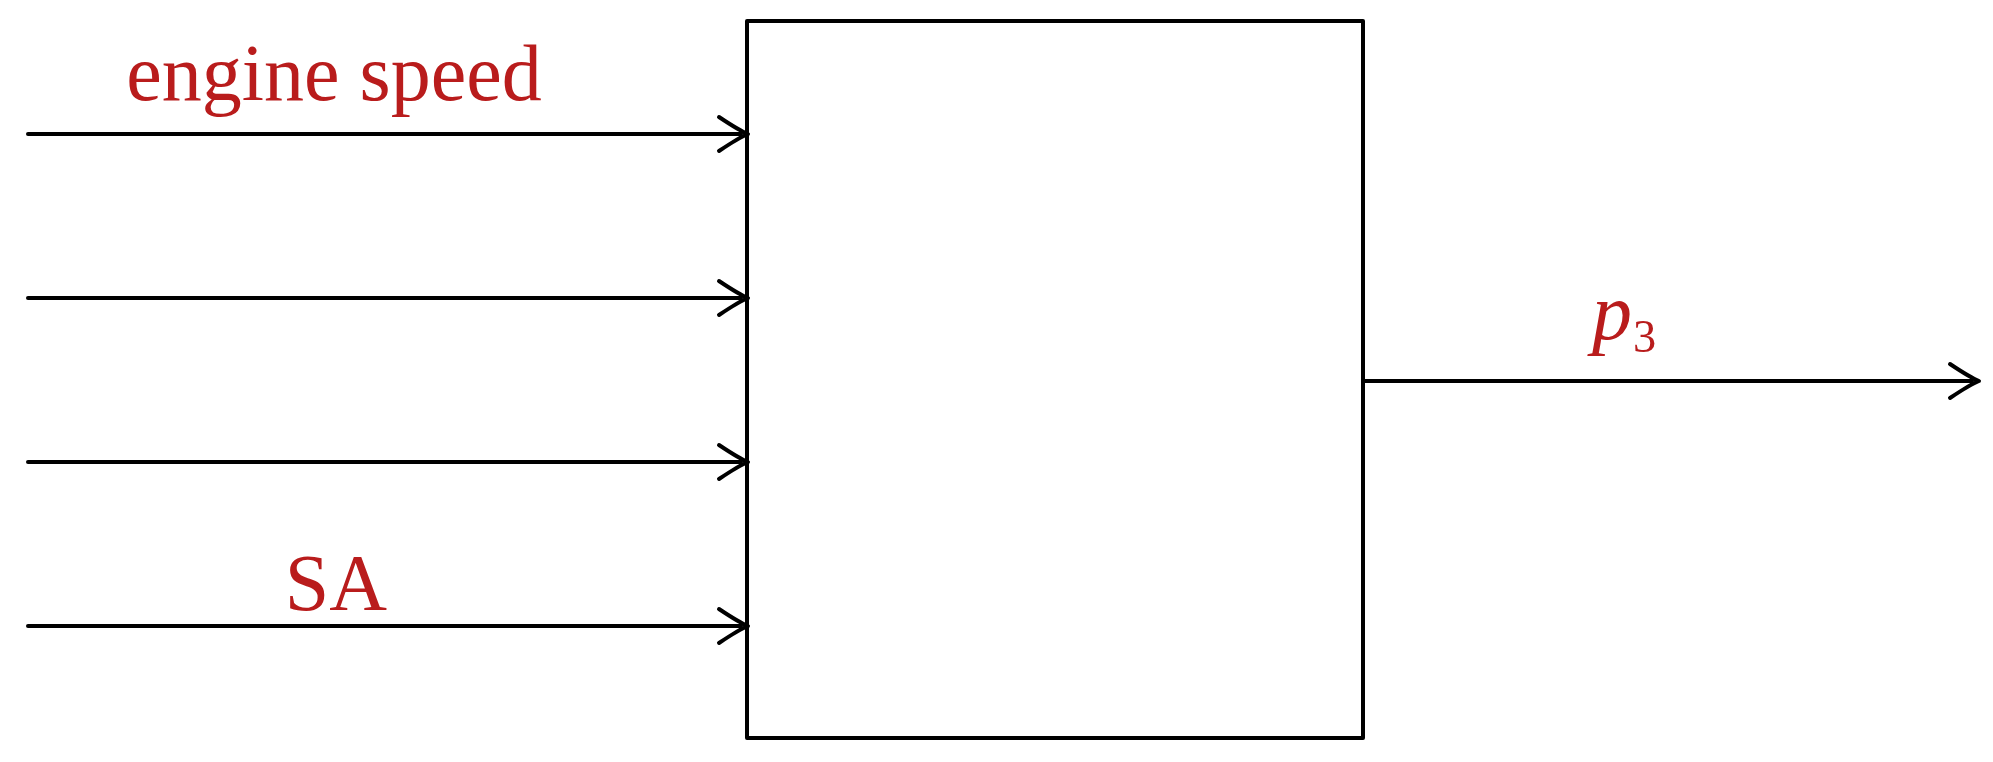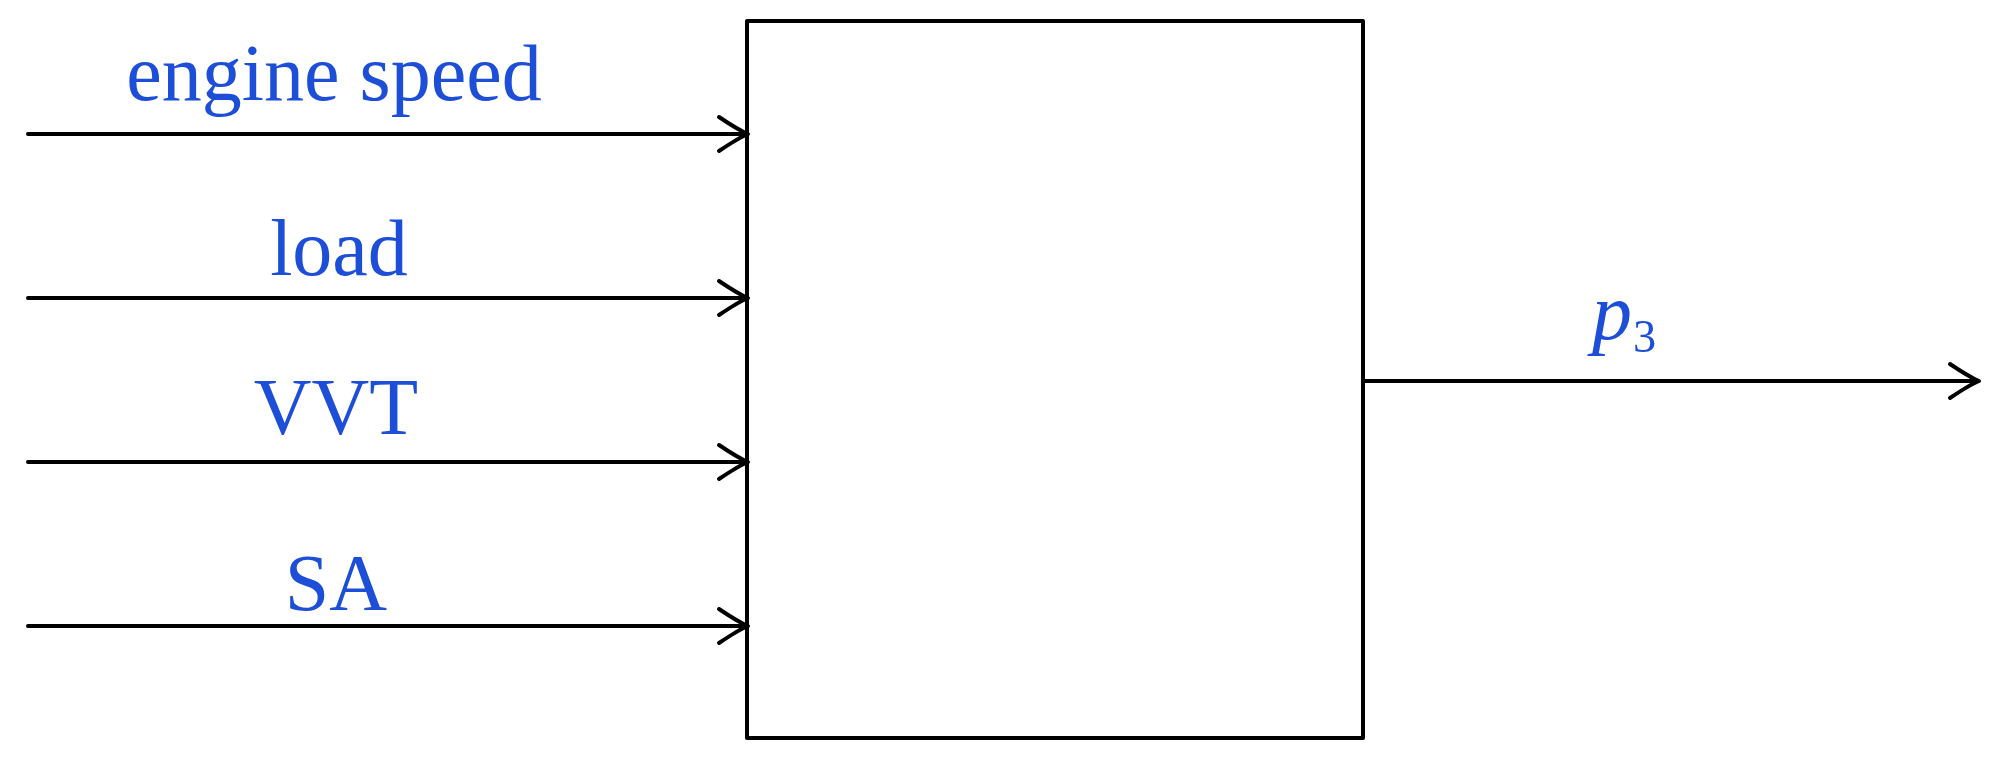--- a/index.html
+++ b/index.html
@@ -17,21 +17,21 @@
   }
   .diagram-svg {
     position: absolute;
     left: 0;
     top: 0;
   }
   .lbl {
     position: absolute;
     transform: translateX(-50%);
     white-space: nowrap;
-    color: #1d4ed8;
+    color: #b91c1c;
     font-size: 80px;
     line-height: 1;
     letter-spacing: 0px;
   }
   .lbl-engine-speed { left: 334px; top: 33px; }
   .lbl-load         { left: 339px; top: 208px; }
   .lbl-vvt          { left: 336px; top: 367px; }
   .lbl-sa           { left: 336px; top: 531px; margin-top: 12px; }
   .lbl-box          { left: 1055px; top: 334px; }
   .lbl-output       { left: 1624px; top: 272px; }
@@ -65,23 +65,21 @@
       <line x1="28" y1="626" x2="741" y2="626"></line>
       <path d="M -26 -17 C -14 -9 -5 -3 3 0 C -5 3 -14 9 -26 17" transform="translate(745,626)"></path>
 
       <line x1="1365" y1="381" x2="1972" y2="381"></line>
       <path d="M -26 -17 C -14 -9 -5 -3 3 0 C -5 3 -14 9 -26 17" transform="translate(1976,381)"></path>
     </g>
   </svg>
 
   <span class="lbl lbl-engine-speed">engine speed</span>
 
-  <span class="lbl lbl-load">load</span>
 
-  <span class="lbl lbl-vvt">VVT</span>
 
   <span class="lbl lbl-sa">SA</span>
 
 
   <span class="lbl lbl-output">
     <span class="math-var">p</span><span class="math-sub">3</span>
   </span>
 
 </div>
 

